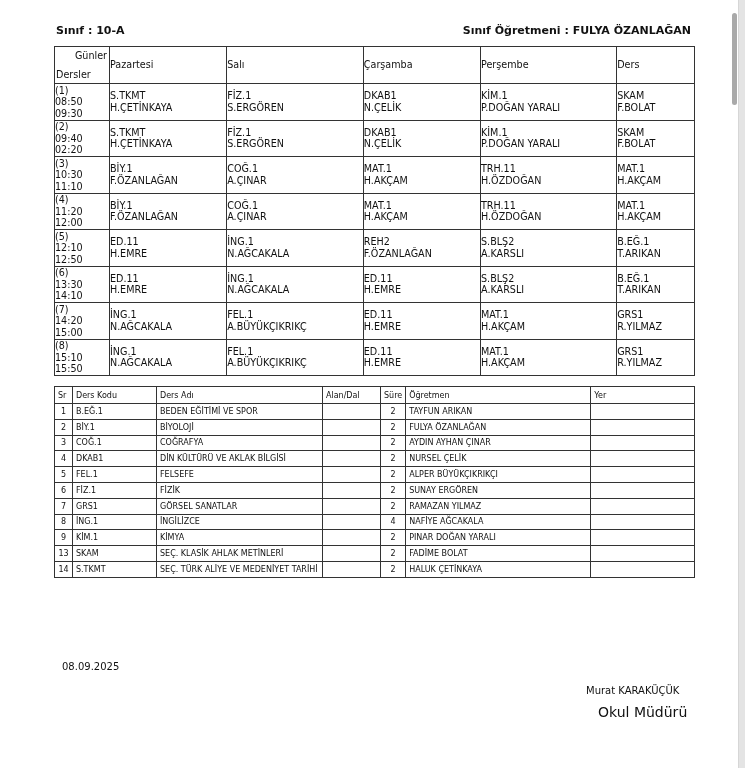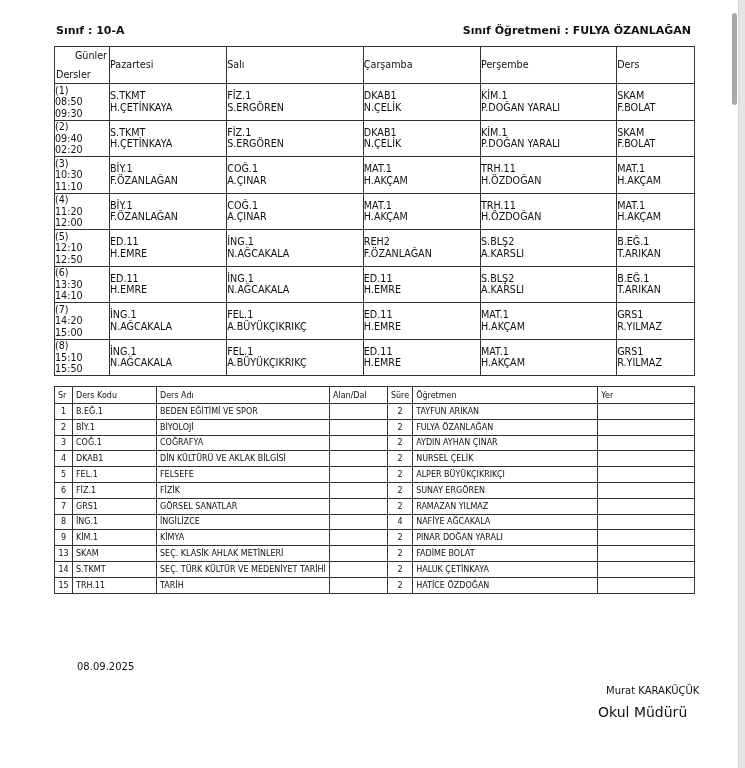--- a/index.html
+++ b/index.html
@@ -15,22 +15,22 @@
   #schedule thead th { height:36px; }
   #schedule tbody td { height:35.5px; }
   .corner { position:relative; width:52px; }
   .corner .g { position:absolute; right:2px; top:3px; }
   .corner .d { position:absolute; left:1px; bottom:3px; }
   .period { font-size:10px; }
   #courses { left:54px; top:386px; width:641px; }
   #courses td, #courses th { border:1px solid #333; font-size:8px; font-weight:normal; height:14.8px; padding:0 3px; text-align:left; white-space:nowrap; }
   #courses th { text-align:left; height:16px; }
   #courses td.c { text-align:center; }
-  .date { position:absolute; left:62px; top:661px; font-size:10px;margin-left:15px; }
-  .sig-name { position:absolute; left:586px; top:685px; font-size:10px;margin-left:20px; }
+  .date { position:absolute; left:62px; top:661px; font-size:10px; }
+  .sig-name { position:absolute; left:586px; top:685px; font-size:10px; }
   .sig-title { position:absolute; left:598px; top:704px; font-size:14px; }
   .scroll-track { position:absolute; right:0; top:0; width:6px; height:768px; background:#e4e4e4; border-left:1px solid #d6d6d6; }
   .scroll-thumb { position:absolute; right:8px; top:13px; width:5px; height:92px; background:#a9a9a9; border-radius:3px; }
 </style>
 </head>
 <body>
 
 <div class="hdr-left">Sınıf : 10-A</div>
 <div class="hdr-right">Sınıf Öğretmeni : FULYA ÖZANLAĞAN</div>
 
@@ -384,33 +384,24 @@
         <td>SKAM</td>
         <td>SEÇ. KLASİK AHLAK METİNLERİ</td>
         <td></td>
         <td class="c">2</td>
         <td>FADİME BOLAT</td>
         <td></td>
       </tr>
       <tr>
         <td class="c">14</td>
         <td>S.TKMT</td>
-        <td>SEÇ. TÜRK KÜLTÜR VE MEDENİYET TARİHİ</td>
+        <td>SEÇ. TÜRK ALİYE VE MEDENİYET TARİHİ</td>
         <td></td>
         <td class="c">2</td>
         <td>HALUK ÇETİNKAYA</td>
-        <td></td>
-      </tr>
-      <tr>
-        <td class="c">15</td>
-        <td>TRH.11</td>
-        <td>TARİH</td>
-        <td></td>
-        <td class="c">2</td>
-        <td>HATİCE ÖZDOĞAN</td>
         <td></td>
       </tr>
     </tbody>
 </table>
 
 <div class="date">08.09.2025</div>
 <div class="sig-name">Murat KARAKÜÇÜK</div>
 <div class="sig-title">Okul Müdürü</div>
 
 <div class="scroll-track"></div>

